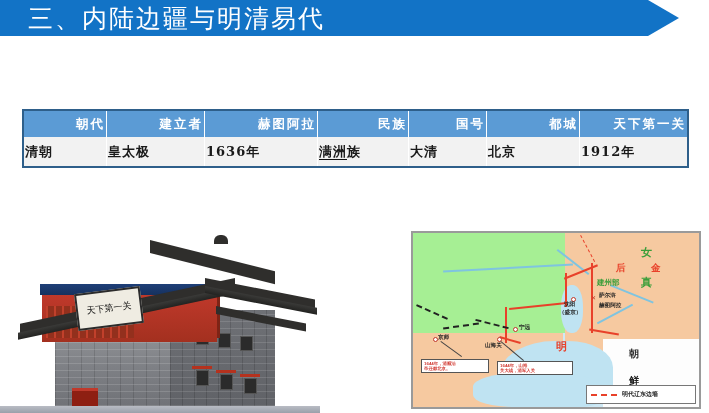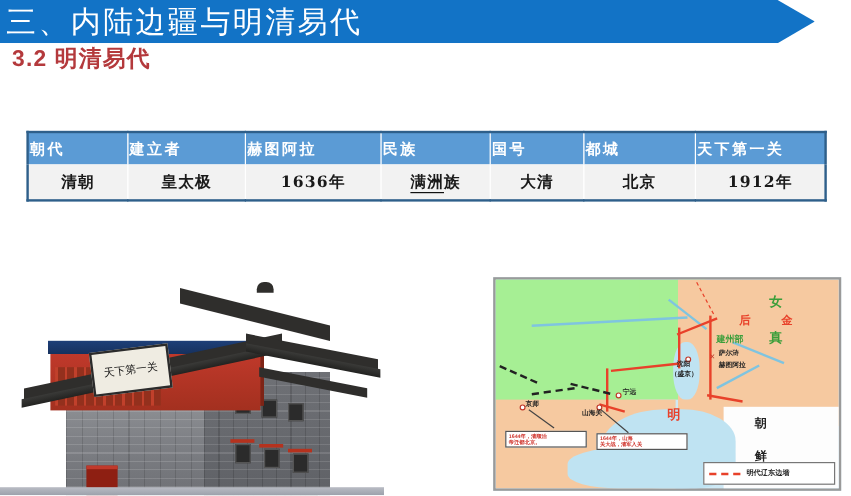--- a/index.html
+++ b/index.html
@@ -11,21 +11,21 @@
   }
   .slide{position:absolute;inset:0;width:709px;height:413px;overflow:hidden;background:#fff;}
 
   
   .banner{
     position:absolute;left:0;top:0;width:679px;height:36px;
     background:#1273c6;
     clip-path:polygon(0 0, 648px 0, 679px 18px, 648px 36px, 0 36px);
   }
   .banner-title{
-    position:absolute;left:5px;top:2px;
+    position:absolute;left:28px;top:2px;
     font-size:25px;line-height:33px;color:#ffffff;
     letter-spacing:2px;font-weight:400;white-space:nowrap;
     font-family:"DejaVu Serif","Liberation Serif",serif;
   }
   .subtitle{
     position:absolute;left:10px;top:38px;
     font-size:19px;line-height:24px;color:#b4393c;font-weight:bold;
     letter-spacing:1px;white-space:nowrap;
   }
 
@@ -38,29 +38,29 @@
 
   
   .tbl-wrap{position:absolute;left:22px;top:109px;width:643px;}
   table.data{
     border-collapse:collapse;width:643px;table-layout:fixed;
     border:2px solid #2e5f8a;
   }
   table.data th{
     background:#5b9bd5;color:#ffffff;
     font-size:12.5px;font-weight:bold;letter-spacing:2px;
-    height:24px;text-align:left;vertical-align:middle;
+    height:24px;text-align:right;vertical-align:middle;
     border-right:1px solid #ffffff;
     font-family:"DejaVu Serif","Liberation Serif",serif;
   }
   table.data th:last-child{border-right:none;}
   table.data td{
     background:#f2f2f2;color:#1a1a1a;
     font-size:13px;font-weight:bold;letter-spacing:1px;
-    height:27px;text-align:center;vertical-align:middle;
+    height:27px;text-align:left;vertical-align:middle;
     border-right:1px solid #ffffff;
     font-family:"DejaVu Serif","Liberation Serif",serif;
   }
   table.data td:last-child{border-right:none;}
   .u-line{border-bottom:1.5px solid #111;padding-bottom:0px;}
 
   
   .photo{position:absolute;left:0px;top:218px;width:320px;height:195px;overflow:hidden;}
   .p-base{position:absolute;left:55px;top:118px;width:210px;height:77px;
     background:linear-gradient(180deg,#8e9094 0%,#7e8085 40%,#6e7075 100%);}
@@ -142,21 +142,20 @@
   .legend-sym{width:26px;border-top:2px dashed #e8412a;}
   .legend-txt{font-size:6px;color:#222;white-space:nowrap;font-weight:bold;}
 </style>
 </head>
 <body>
 
 <div class="slide">
 
   <div class="banner"></div>
   <div class="banner-title">三、内陆边疆与明清易代</div>
-  <div class="subtitle">3.2 明清易代</div>
 
 
   <div class="tbl-wrap">
     <table class="data">
       <thead>
         <tr>
           <th style="width:80px">朝代</th>
           <th style="width:95px">建立者</th>
           <th style="width:110px">赫图阿拉</th>
           <th style="width:88px">民族</th>

